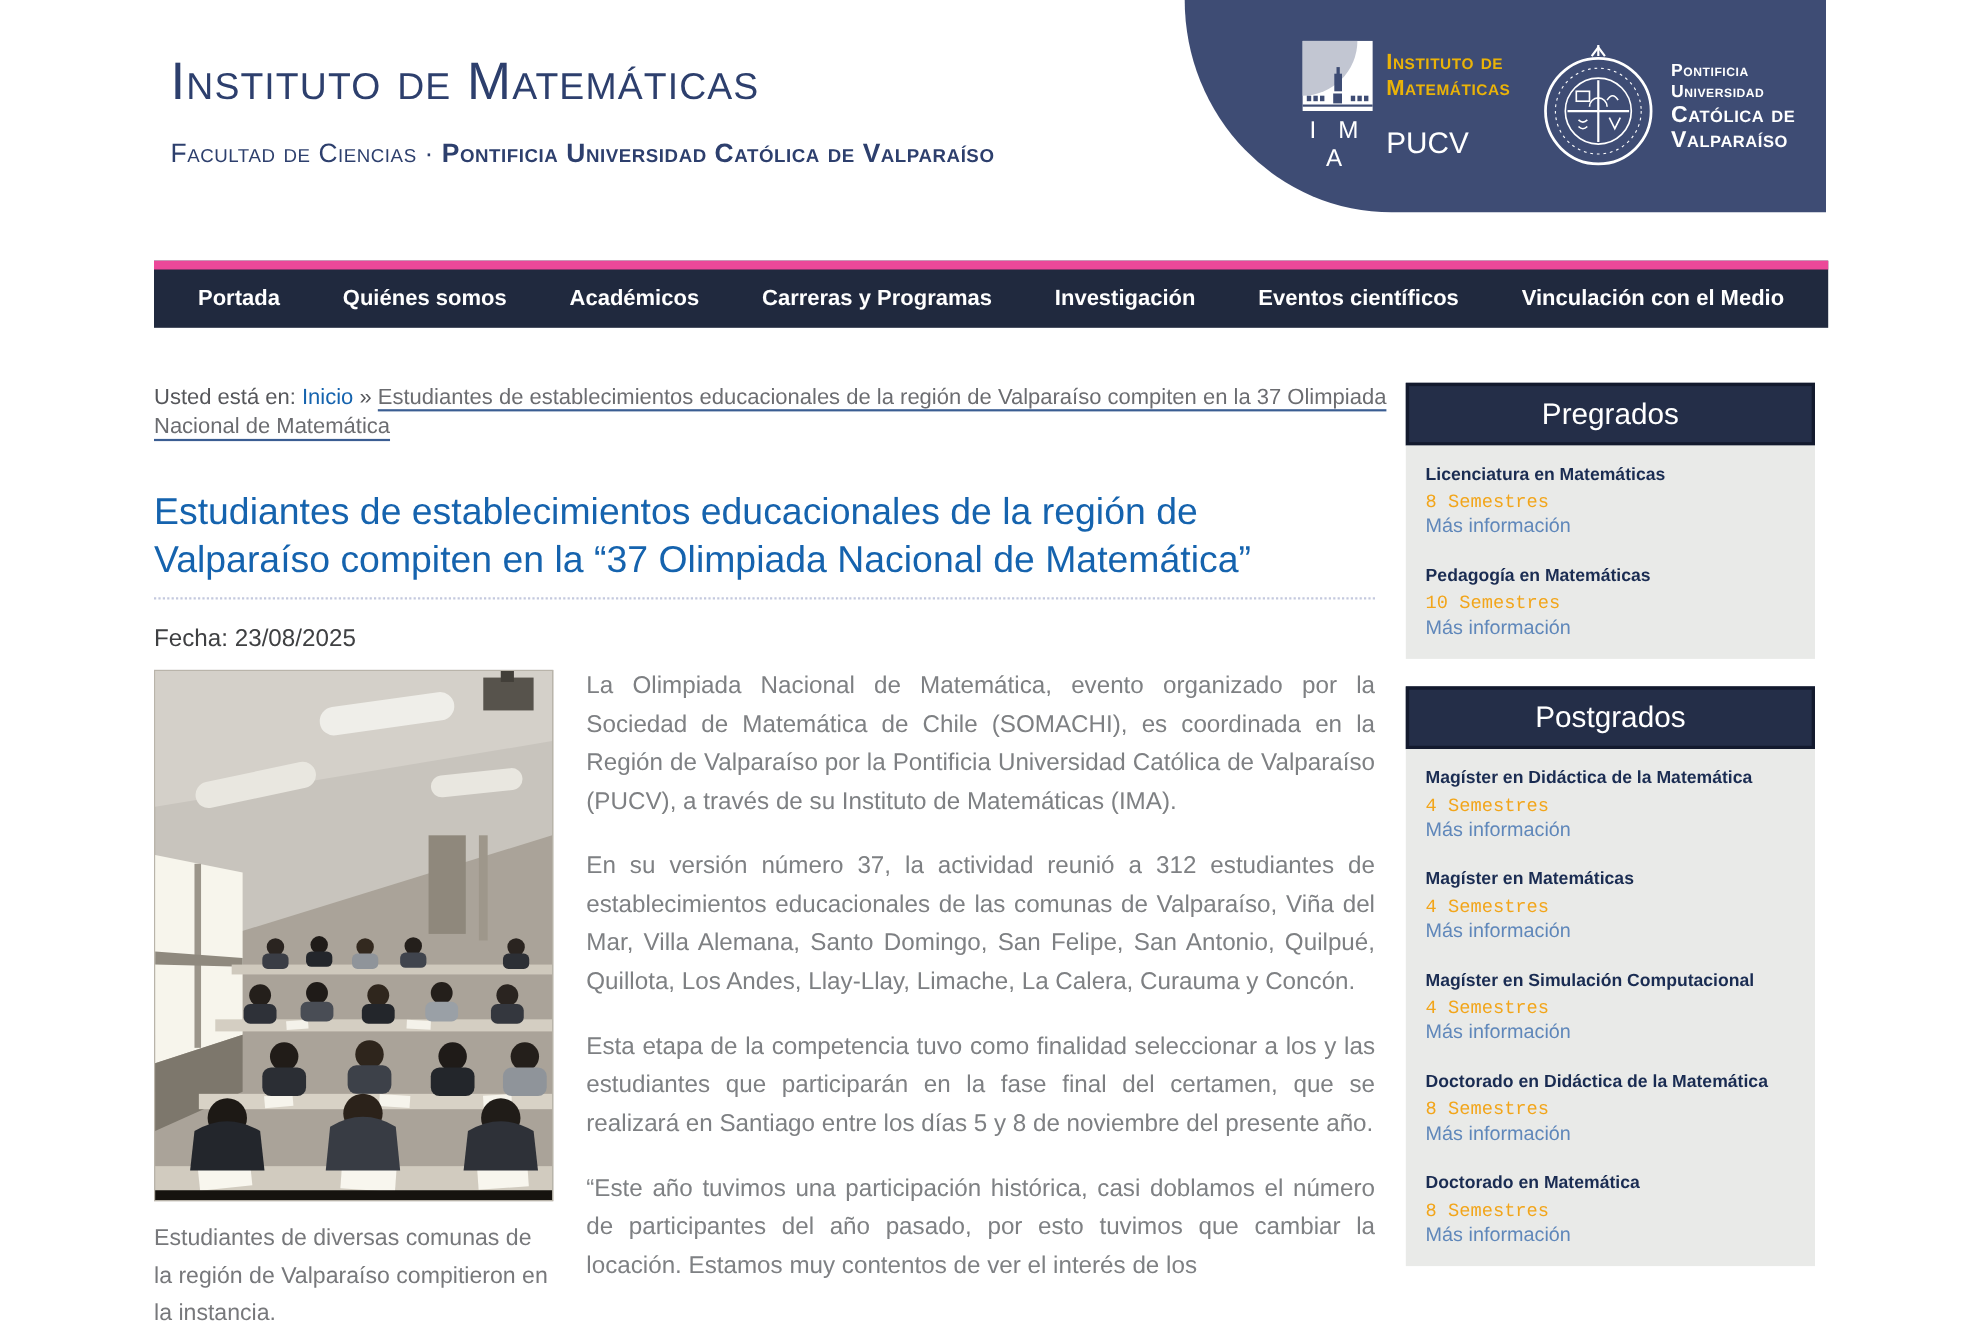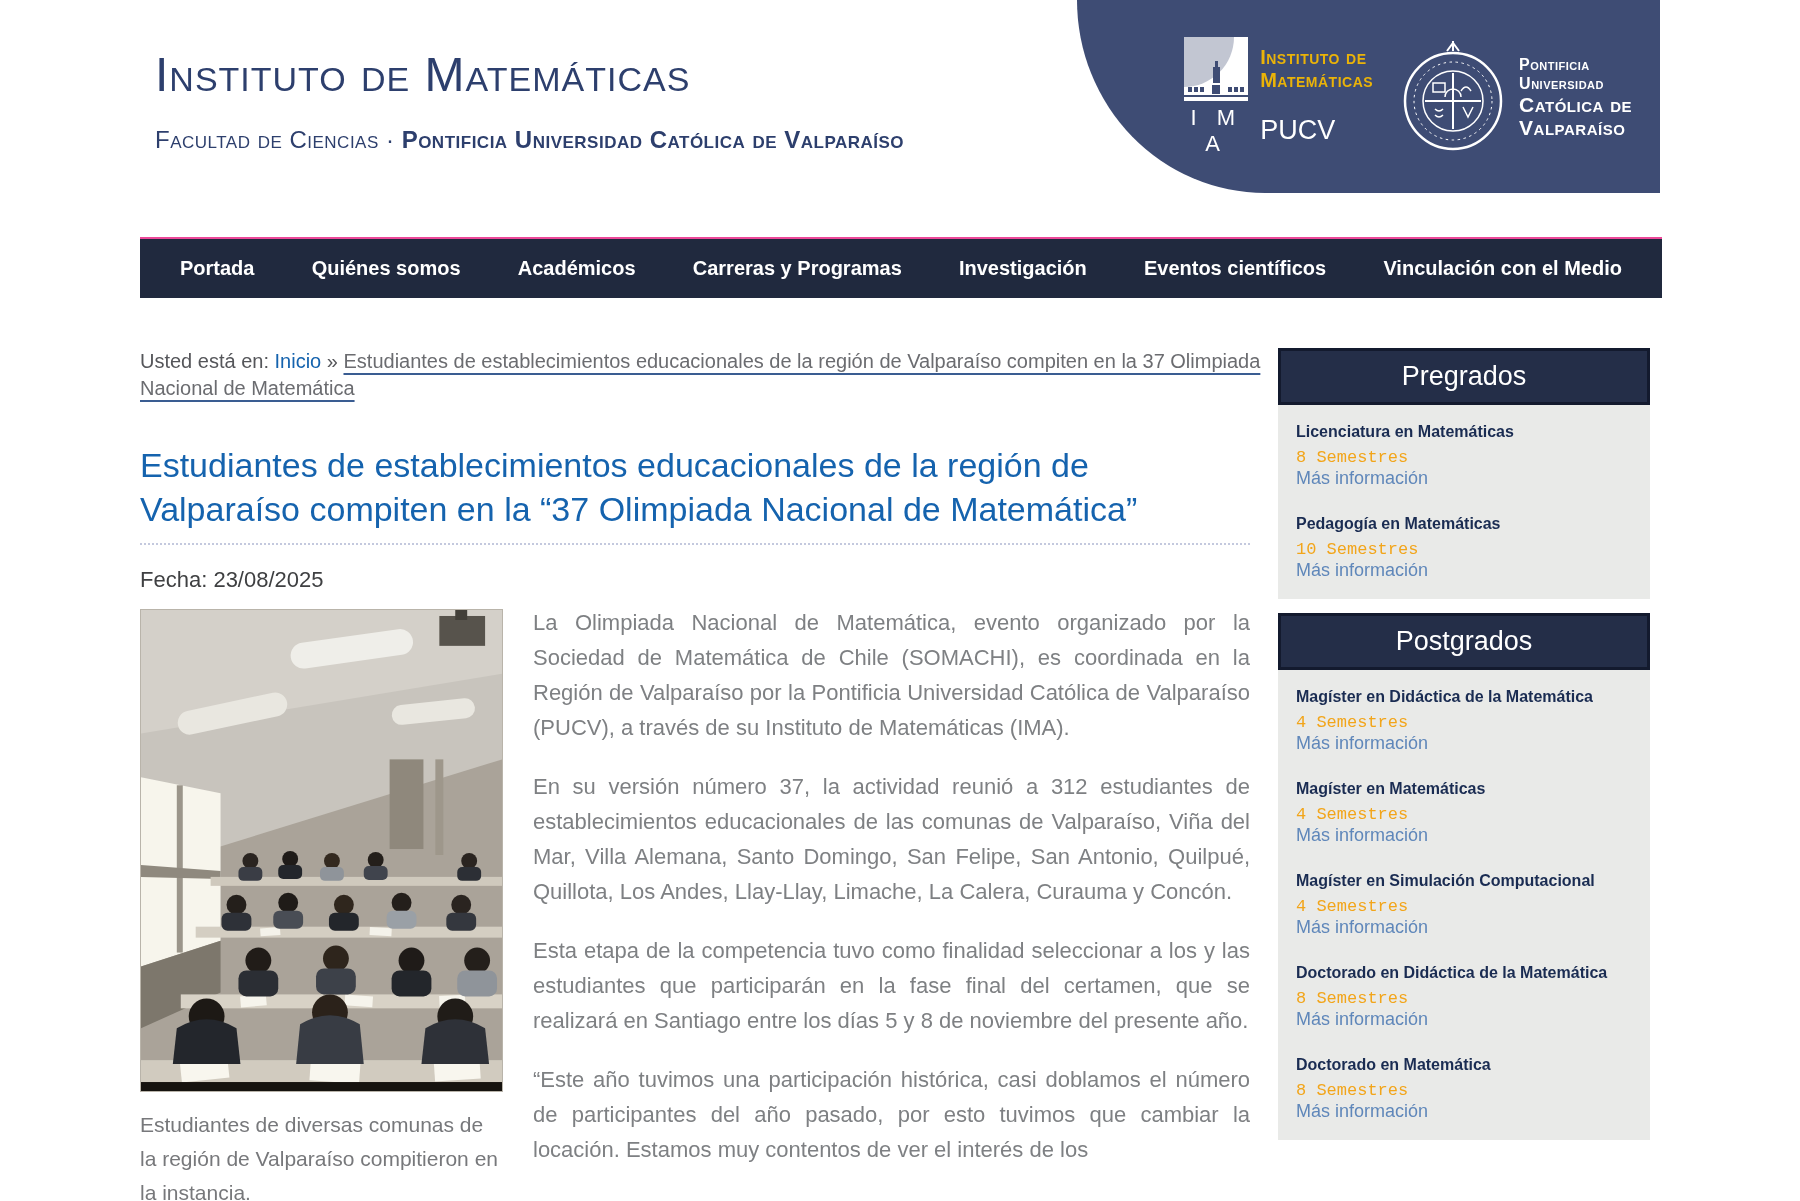--- a/index.html
+++ b/index.html
@@ -38,21 +38,21 @@
     letter-spacing:7px; text-align:center; }
   .ima-pucv { grid-column:2; grid-row:2; color:#fff; font-size:27px; font-weight:normal; }
   .pucv-logo { display:flex; align-items:center; gap:14px; }
   .seal-lines { color:#fff; font-variant:small-caps; }
   .seal-line-sm { font-size:16px; line-height:19px; font-weight:bold; letter-spacing:0.5px; }
   .seal-line-lg { font-size:21px; line-height:23px; font-weight:bold; letter-spacing:0.5px; }
 
   
   .main-nav {
     position:absolute; left:140px; top:237px; width:1522px; height:61px;
-    background:#20293e; border-top:2px solid #ec4899;
+    background:#20293e; border-top:8px solid #ec4899;
     display:flex; align-items:center; justify-content:space-between;
     padding:0 40px;
   }
   .nav-item {
     color:#ffffff; font-size:20px; font-weight:bold; text-decoration:none;
     white-space:nowrap; cursor:pointer;
   }
 
   
   .breadcrumb {
@@ -78,21 +78,21 @@
   .photo-fig { float:left; width:363px; margin-right:30px; margin-top:4px; }
   .photo-frame { width:363px; height:483px; border:1px solid #b9b4aa; background:#b3ada3; }
   .photo-caption { margin-top:12px; font-size:21px; line-height:34px; color:#77787b; }
   .article-par {
     font-size:22px; line-height:35px; color:#7e8083;
     text-align:justify; margin-bottom:24px;
   }
 
   
   .sidebar { position:absolute; left:1278px; top:348px; width:372px; }
-  .sb-section { margin-bottom:14px; }
+  .sb-section { margin-bottom:25px; }
   .sb-header {
     height:57px; background:#242e48; border:3px solid #131a2e;
     display:flex; align-items:center; justify-content:center;
   }
   .sb-header-title { color:#fff; font-size:27px; font-weight:500; }
   .sb-body { background:#e9eae8; padding:14px 18px 18px 18px; }
   .sb-item { margin-bottom:22px; }
   .sb-item:last-child { margin-bottom:0; }
   .sb-name { color:#1a2c52; font-size:16px; font-weight:bold; line-height:25px; cursor:pointer; }
   .sb-duration { color:#f2a51a; font-size:17px; line-height:21px; margin-top:3px;font-family:Liberation Mono, monospace; }

